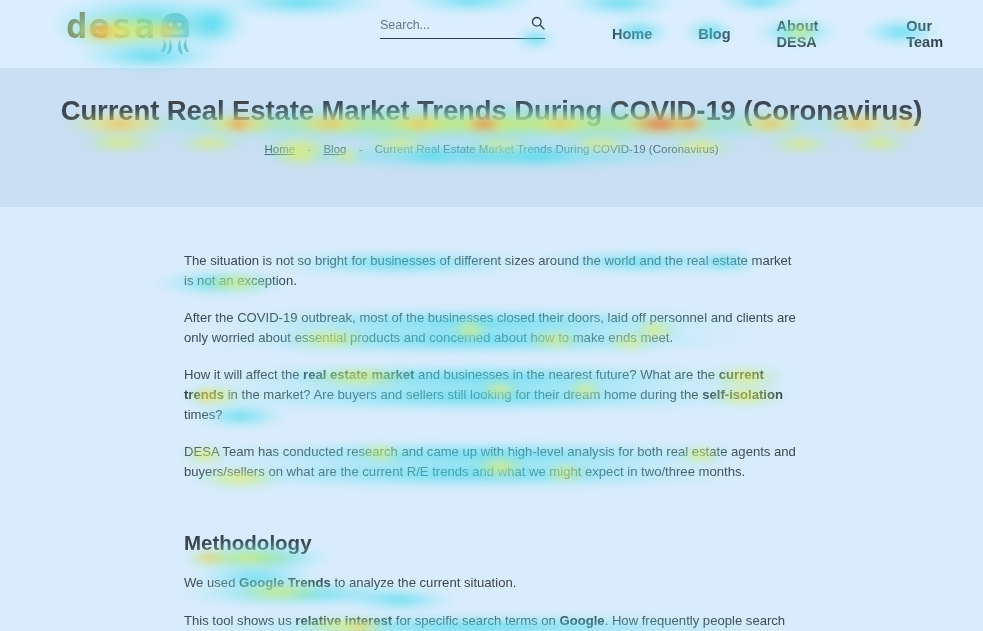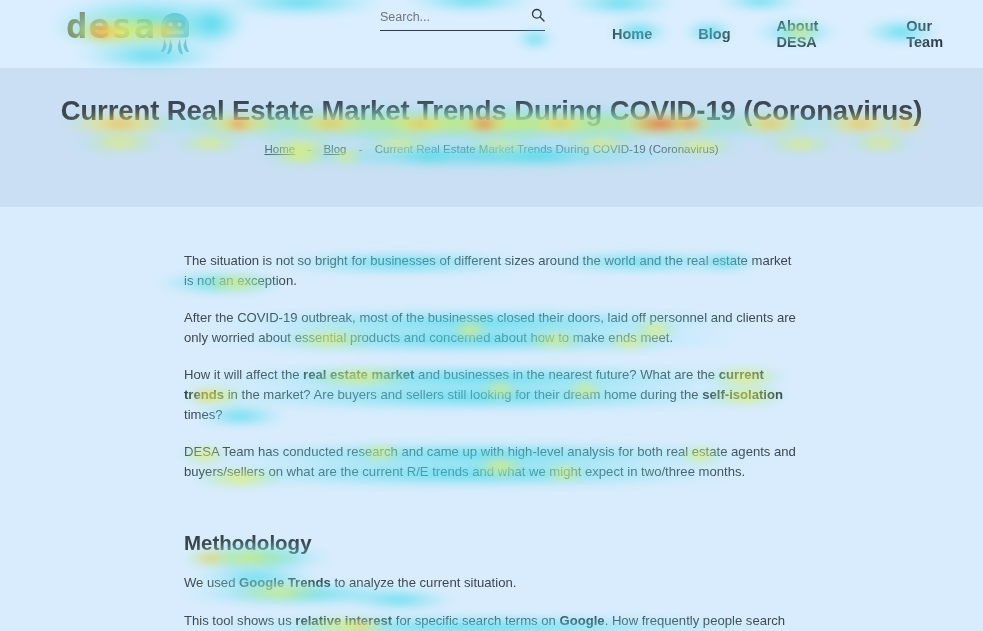--- a/index.html
+++ b/index.html
@@ -33,21 +33,21 @@
     font-size:33px;
     letter-spacing:1px;
     color:#7d7b4e;
     line-height:46px;
     transform:scaleX(1.08);
     transform-origin:left center;
   }
   .logo-mascot { margin-top:6px; }
 
   .search-box {
-    position:absolute; left:380px; top:8px;
+    position:absolute; left:380px; top:16px;
     width:165px;
     border-bottom:1.4px solid #2d3b45;
     display:flex; align-items:center; justify-content:space-between;
     padding-bottom:4px;
   }
   .search-input {
     border:none; outline:none; background:transparent;
     font-family:"Liberation Sans", sans-serif;
     font-size:12.5px; color:#5c6670;
     width:120px;

